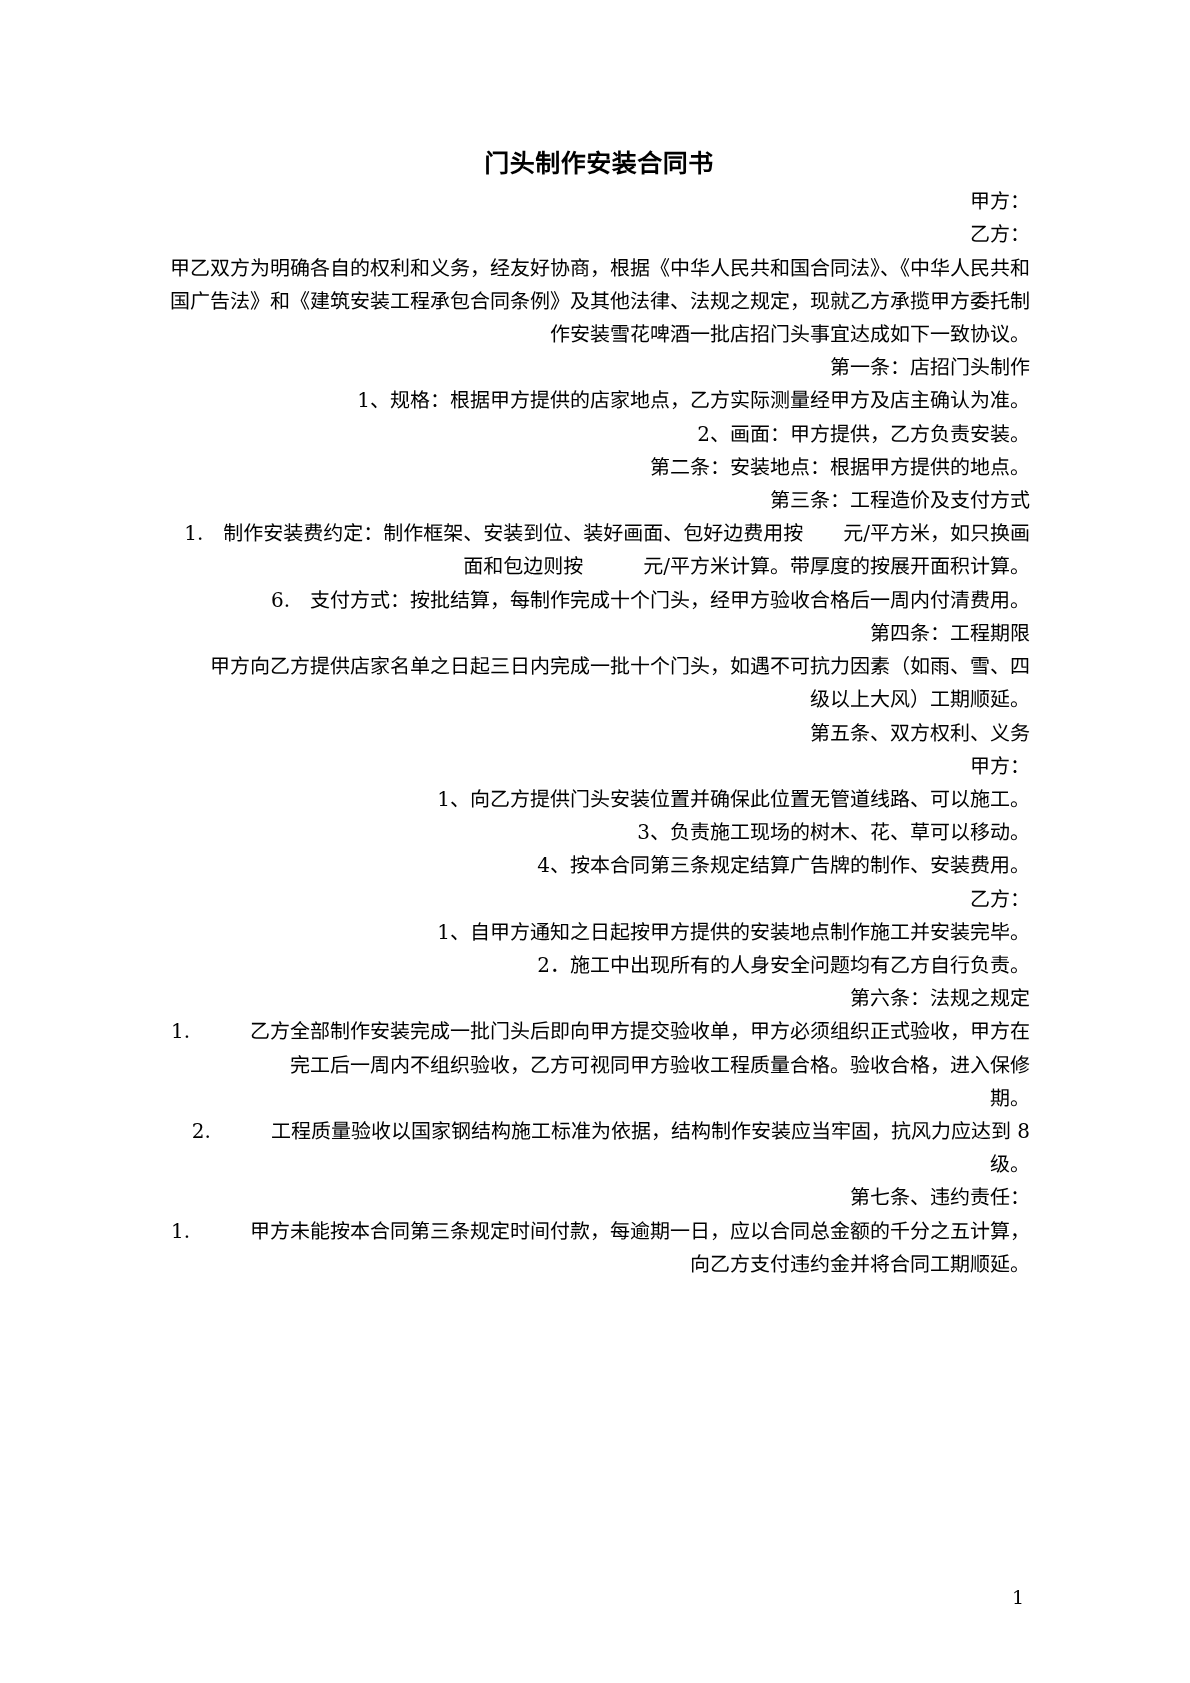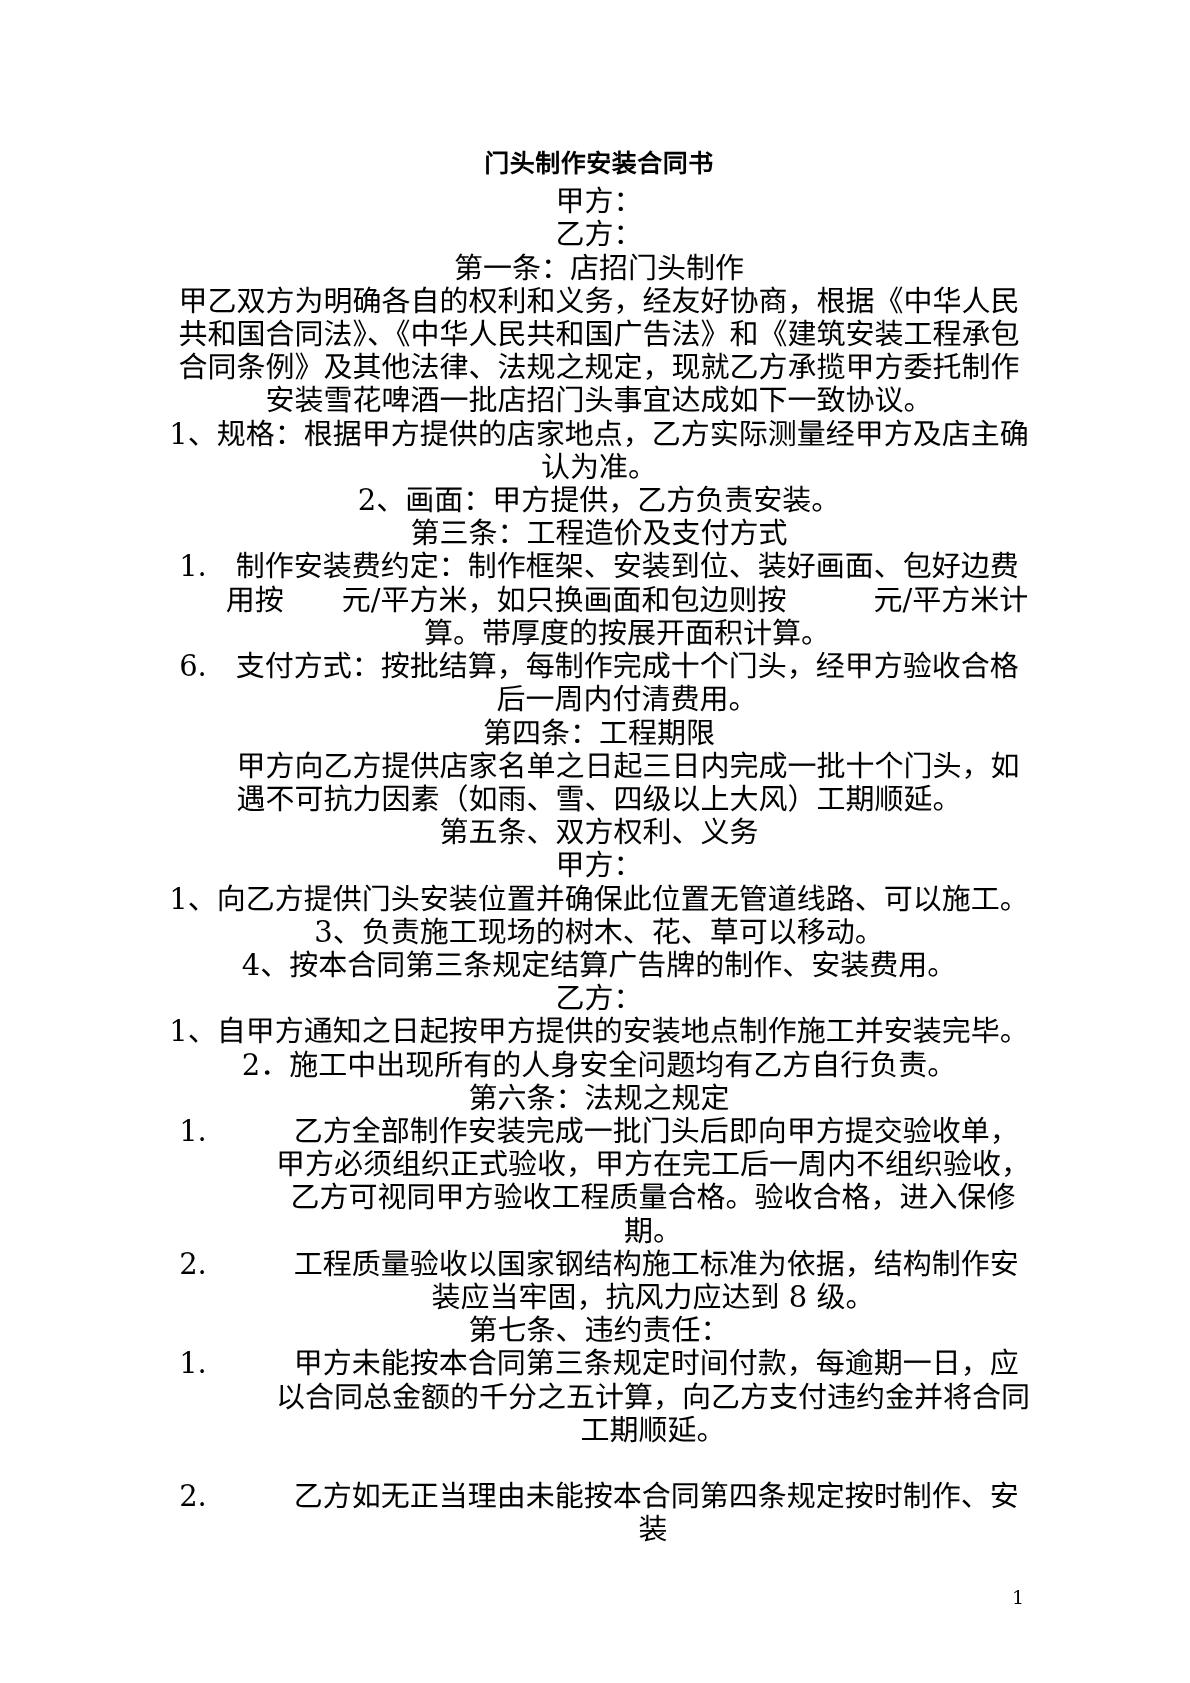--- a/index.html
+++ b/index.html
@@ -30,24 +30,24 @@
   .doc-title {
     text-align: center;
     font-size: 25px;
     font-weight: bold;
     line-height: 1.25;
     margin: 0 0 6px 0;
     letter-spacing: 0.5px;
   }
 
   .para {
-    font-size: 29px;
+    font-size: 20px;
     line-height: 33.2px;
     margin: 0;
-    text-align: center;
+    text-align: right;
     white-space: pre-wrap;
     word-break: break-all;
   }
 
   
   .para.hang {
     padding-left: 56px;
     text-indent: -56px;
   }
 
@@ -80,26 +80,27 @@
 <body>
 
 <div class="page">
   <div class="content">
 
     <h1 class="doc-title">门头制作安装合同书</h1>
 
     <p class="para">甲方：</p>
     <p class="para">乙方：</p>
 
+    <p class="para">甲乙双方为明确各自的权利和义务，经友好协商，根据《中华人民共和国合同法》、《中华人民共和国广告法》和《建筑安装工程承包合同条例》及其他法律、法规之规定，现就乙方承揽甲方委托制作安装雪花啤酒一批店招门头事宜达成如下一致协议。</p>
+
     <p class="para">第一条：店招门头制作</p>
-
-    <p class="para">甲乙双方为明确各自的权利和义务，经友好协商，根据《中华人民共和国合同法》、《中华人民共和国广告法》和《建筑安装工程承包合同条例》及其他法律、法规之规定，现就乙方承揽甲方委托制作安装雪花啤酒一批店招门头事宜达成如下一致协议。</p>
     <p class="para">1、规格：根据甲方提供的店家地点，乙方实际测量经甲方及店主确认为准。</p>
     <p class="para">2、画面：甲方提供，乙方负责安装。</p>
 
+    <p class="para">第二条：安装地点：根据甲方提供的地点。</p>
 
     <p class="para">第三条：工程造价及支付方式</p>
     <p class="para hang">1.　制作安装费约定：制作框架、安装到位、装好画面、包好边费用按　　元/平方米，如只换画面和包边则按　　　元/平方米计算。带厚度的按展开面积计算。</p>
     <p class="para hang">6.　支付方式：按批结算，每制作完成十个门头，经甲方验收合格后一周内付清费用。</p>
 
     <p class="para">第四条：工程期限</p>
     <p class="para indent">甲方向乙方提供店家名单之日起三日内完成一批十个门头，如遇不可抗力因素（如雨、雪、四级以上大风）工期顺延。</p>
 
     <p class="para">第五条、双方权利、义务</p>
     <p class="para">甲方：</p>
@@ -110,18 +111,17 @@
     <p class="para">1、自甲方通知之日起按甲方提供的安装地点制作施工并安装完毕。</p>
     <p class="para">2．施工中出现所有的人身安全问题均有乙方自行负责。</p>
 
     <p class="para">第六条：法规之规定</p>
     <p class="para hang-wide">1.　　　乙方全部制作安装完成一批门头后即向甲方提交验收单，甲方必须组织正式验收，甲方在完工后一周内不组织验收，乙方可视同甲方验收工程质量合格。验收合格，进入保修期。</p>
     <p class="para hang-wide">2.　　　工程质量验收以国家钢结构施工标准为依据，结构制作安装应当牢固，抗风力应达到 8 级。</p>
 
     <p class="para">第七条、违约责任：</p>
     <p class="para hang-wide">1.　　　甲方未能按本合同第三条规定时间付款，每逾期一日，应以合同总金额的千分之五计算，向乙方支付违约金并将合同工期顺延。</p>
     <p class="para blankline"></p>
-    <p class="para hang-wide">2.　　　乙方如无正当理由未能按本合同第四条规定按时制作、安装</p>
 
   </div>
 
   <div class="page-number">1</div>
 </div>
 
 </body></html>

